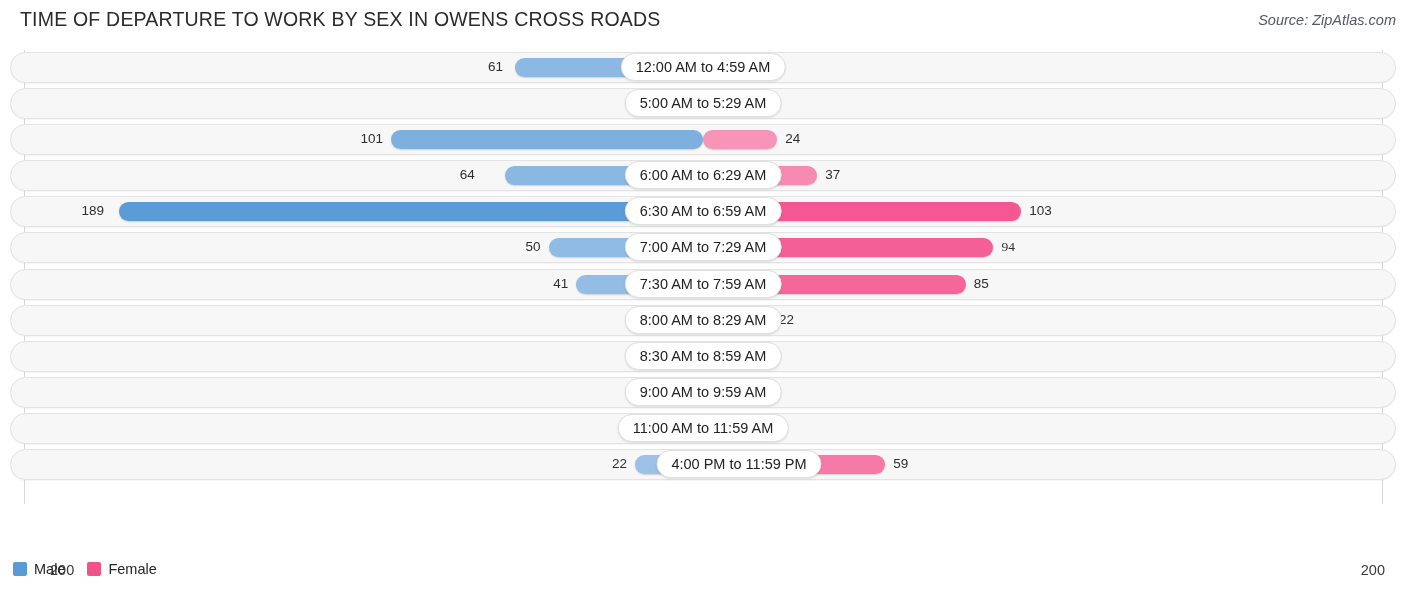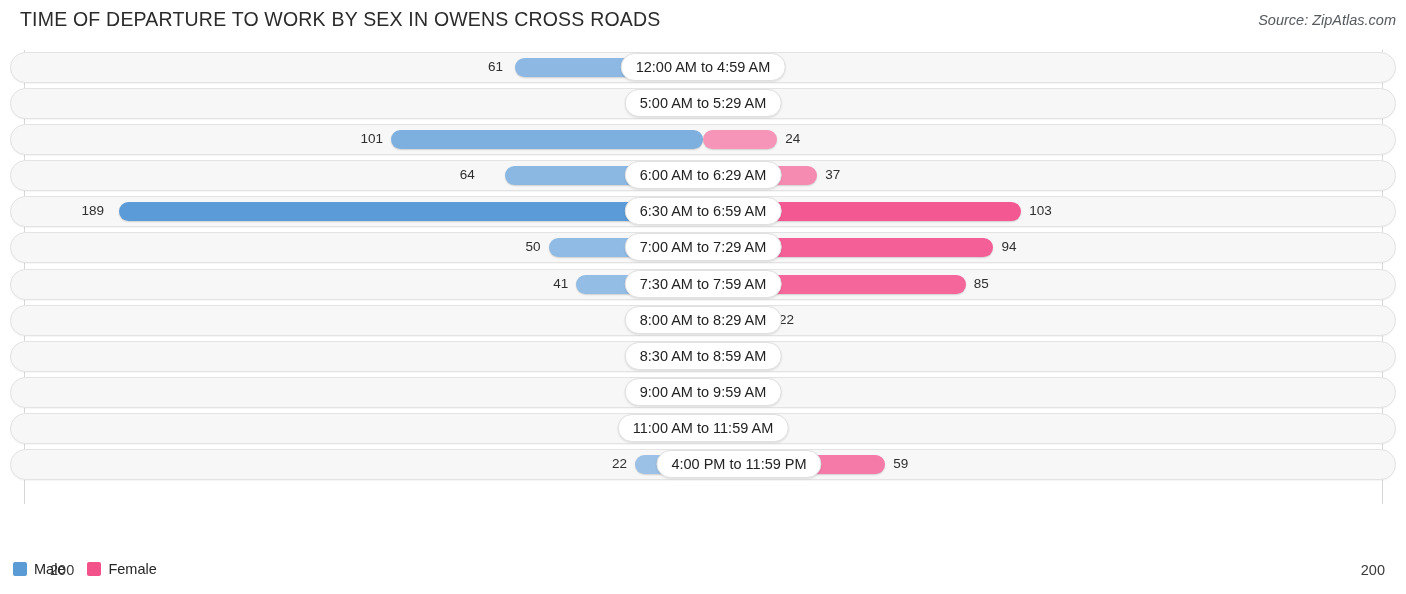--- a/index.html
+++ b/index.html
@@ -203,21 +203,21 @@
           <div class="bar bar-female" style="left: 703px; width: 318.27px; background: rgb(244, 88, 146);"></div>
           <div class="val val-male" style="left: 44px; width: 60px;">189</div>
           <div class="val val-female" style="left: 1029.27px; width: 60px;">103</div>
           <div class="pill" style="left: 703px;">6:30 AM to 6:59 AM</div>
         </div>
         <div class="row">
           <div class="track"></div>
           <div class="bar bar-male" style="left: 548.5px; width: 154.5px; background: rgb(144, 187, 228);"></div>
           <div class="bar bar-female" style="left: 703px; width: 290.46px; background: rgb(244, 95, 151);"></div>
           <div class="val val-male" style="left: 480.5px; width: 60px;">50</div>
-          <div class="val val-female" style="left: 1001.46px; width: 60px;">94</div>
+          <div class="val val-female" style="left: 1001.46px; width: 60px; font-family: Liberation Serif, serif;">94</div>
           <div class="pill" style="left: 703px;">7:00 AM to 7:29 AM</div>
         </div>
         <div class="row">
           <div class="track"></div>
           <div class="bar bar-male" style="left: 576.31px; width: 126.69px; background: rgb(147, 189, 229);"></div>
           <div class="bar bar-female" style="left: 703px; width: 262.65px; background: rgb(245, 102, 155);"></div>
           <div class="val val-male" style="left: 508.31px; width: 60px;">41</div>
           <div class="val val-female" style="left: 973.65px; width: 60px;">85</div>
           <div class="pill" style="left: 703px; text-align: center;">7:30 AM to 7:59 AM</div>
         </div>

